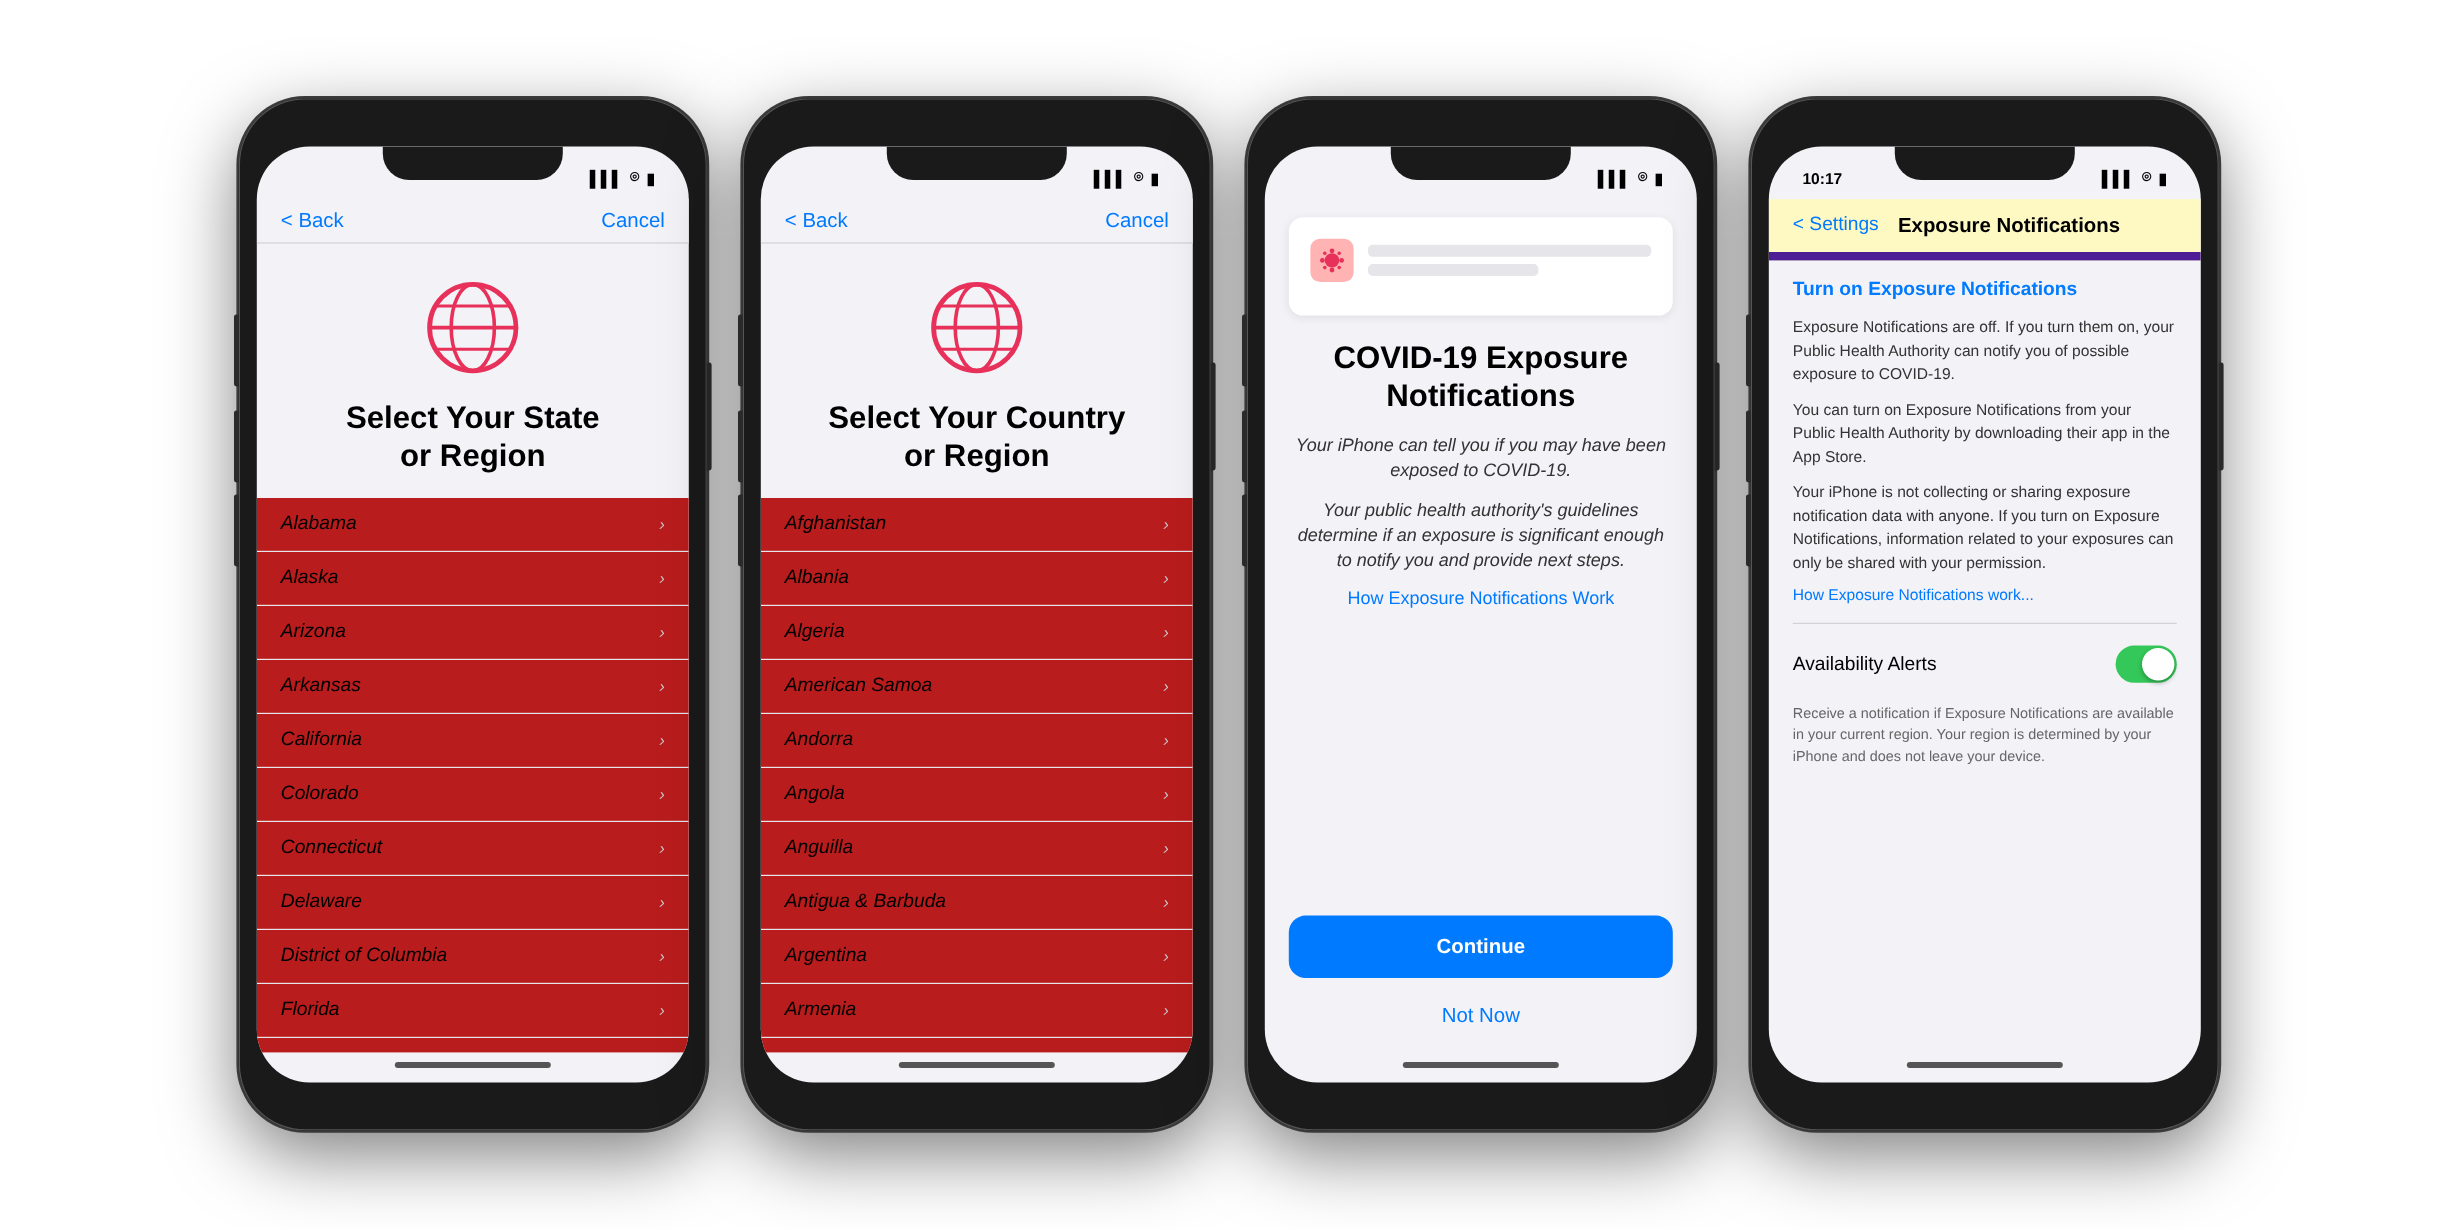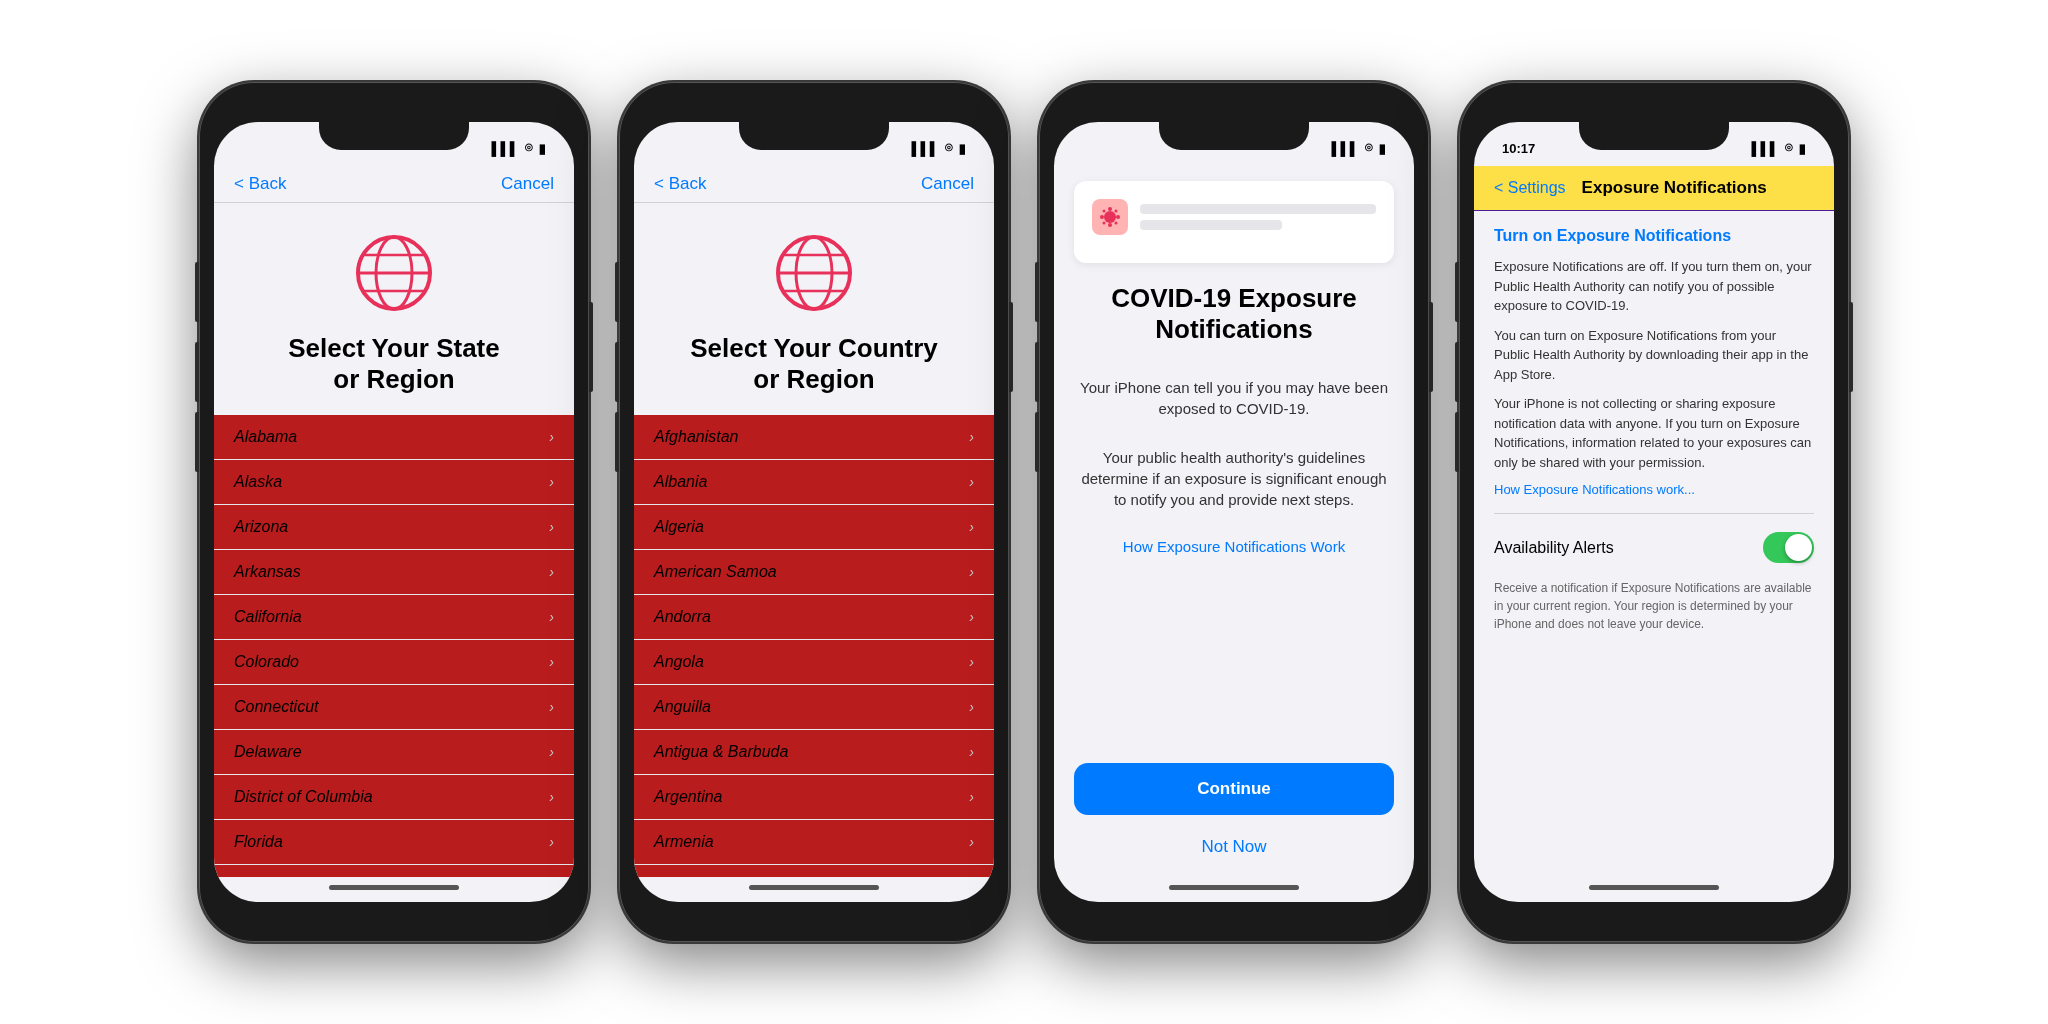--- a/index.html
+++ b/index.html
@@ -186,36 +186,36 @@
       height: 10px;
       background: #e5e5ea;
       border-radius: 4px;
     }
     .doc-line.short { width: 60%; }
     .covid-main {
       padding: 10px 25px;
       flex: 1;
       display: flex;
       flex-direction: column;
-      gap: 16px;
     }
     .covid-title {
       font-size: 26px;
       font-weight: 800;
       text-align: center;
       color: #000;
       line-height: 1.2;
       margin-bottom: 16px;
     }
     .covid-subtitle {
       font-size: 15px;
       text-align: center;
       color: #333;
       margin-bottom: 12px;
       line-height: 1.4;
+      font-style: italic;
     }
     .covid-link {
       text-align: center;
       color: #007AFF;
       font-size: 15px;
       margin-bottom: 16px;
     }
     .covid-footer-text {
       font-size: 11px;
       text-align: center;
@@ -254,22 +254,22 @@
       margin: 8px auto 12px;
       flex-shrink: 0;
     }
     .home-indicator-dark {
       background: #555;
     }
     .settings-header {
       display: flex;
       align-items: center;
       padding: 12px 20px;
-      border-bottom: 1px solid #4c1d95;
-      background: #fde047;
+      border-bottom: 7px solid #4c1d95;
+      background: #fef9c3;
     }
     .settings-back {
       color: #007AFF;
       font-size: 16px;
       display: flex;
       align-items: center;
       gap: 4px;
     }
     .settings-title {
       font-size: 17px;

